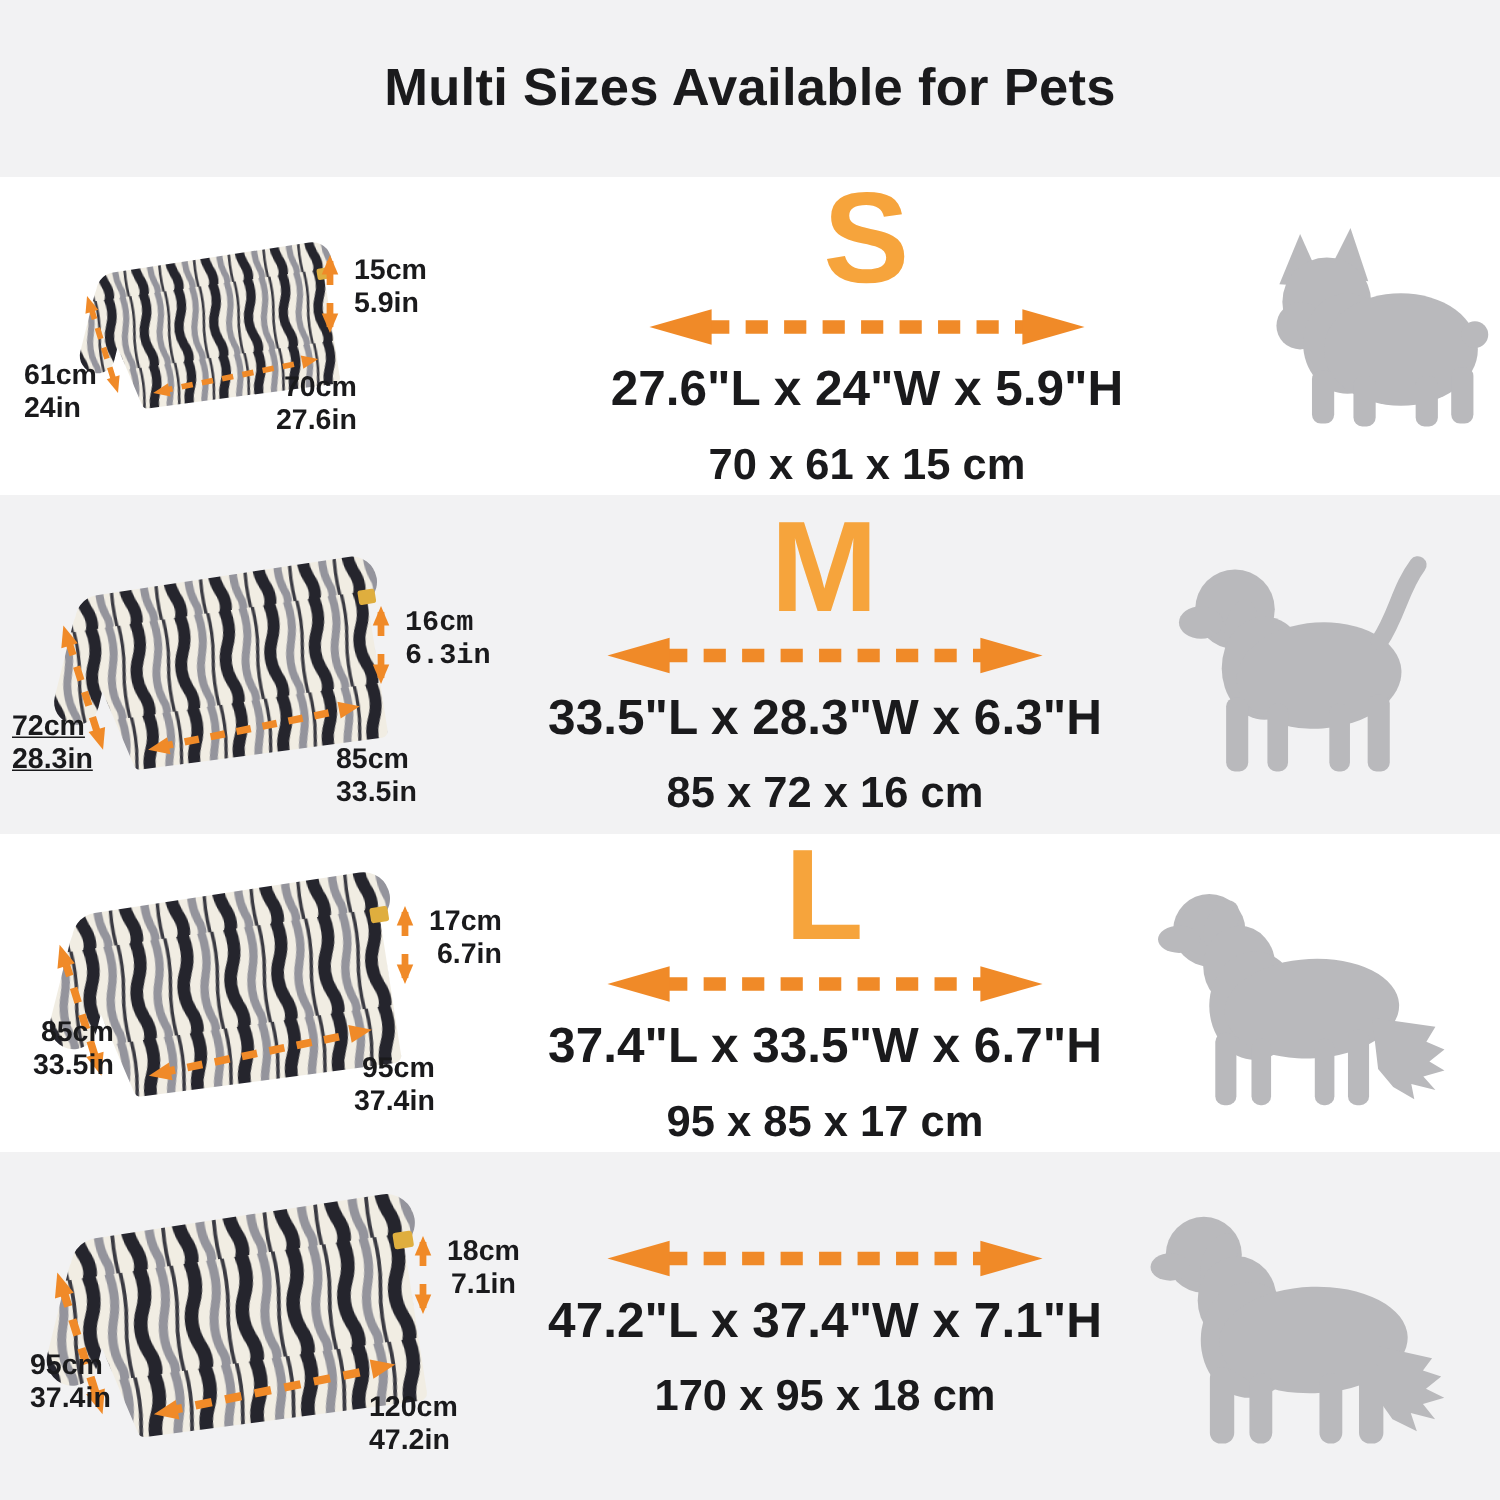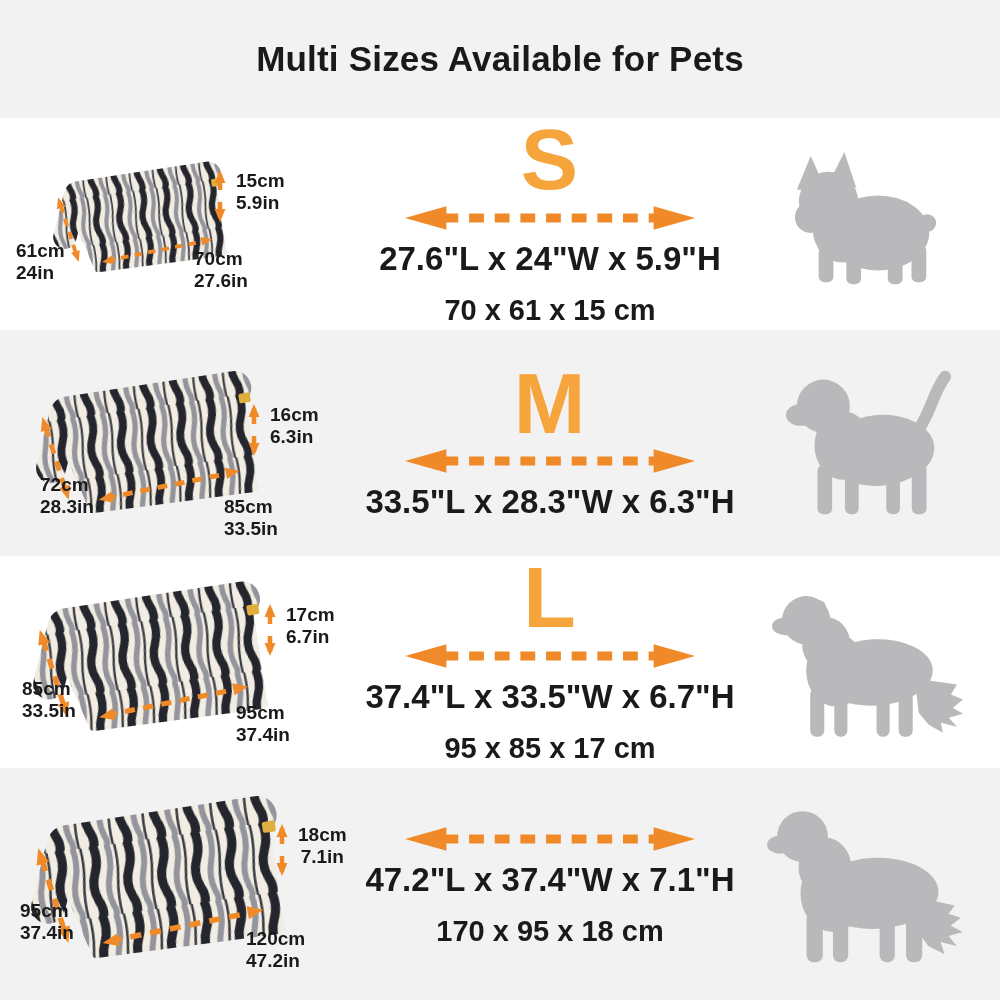--- a/index.html
+++ b/index.html
@@ -2,34 +2,34 @@
 <html style="--accent_letter: #F6A43C; --accent_arrow: #F08A28; --dog_gray: #B9B9BC; --band_bg: #F2F2F3; --text_dark: #1A1A1C;"><head>
 <meta charset="utf-8">
 <style>
   html,body{margin:0;padding:0;background:#ffffff;}
   body{width:1000px;height:1000px;font-family:"Liberation Sans",sans-serif;color:var(--text_dark);overflow:hidden;}
   .page{width:1000px;height:1000px;display:flex;flex-direction:column;}
   .title-band{height:118px;background:var(--band_bg);display:flex;align-items:center;justify-content:center;flex:0 0 auto;}
   .title{font-size:35px;font-weight:bold;letter-spacing:.2px;color:var(--text_dark);}
   .row{display:grid;grid-template-columns:360px 380px 260px;align-items:center;flex:0 0 auto;}
   .row.alt{background:var(--band_bg);}
-  .row-s{height:212px;} .row-m{height:226px;} .row-l{height:212px;} .row-xl{height:232px;}
+  .row-s{height:212px;gap:28px;} .row-m{height:226px;} .row-l{height:212px;text-align:right;} .row-xl{height:232px;}
 
   
   .bed-figure{position:relative;width:360px;height:100%;}
   .bed-svg{position:absolute;}
   .row-s  .bed-svg{left:36px;top:38px;width:234px;}
   .row-m  .bed-svg{left:14px;top:34px;width:300px;}
   .row-l  .bed-svg{left:10px;top:18px;width:316px;}
   .row-xl .bed-svg{left:6px; top:20px;width:342px;}
   .dim-label{position:absolute;font-size:19px;font-weight:bold;line-height:1.18;color:var(--text_dark);white-space:nowrap;}
   .dim-label span{display:block;}
   .h-arrow{position:absolute;width:20px;height:60px;}
-  .row-s  .lbl-h{left:236px;top:52px;}  .row-s  .lbl-w{left:16px;top:122px;} .row-s  .lbl-len{left:194px;top:130px;} .row-s  .h-arrow{left:210px;top:48px;}
-  .row-m  .lbl-h{left:270px;top:74px;}  .row-m  .lbl-w{left:40px;top:144px;} .row-m  .lbl-len{left:224px;top:166px;} .row-m  .h-arrow{left:244px;top:70px;}
+  .row-s  .lbl-h{left:236px;top:52px;}  .row-s  .lbl-w{left:16px;top:122px;} .row-s  .lbl-len{left:184px;top:130px;text-align:right;} .row-s  .h-arrow{left:210px;top:48px;}
+  .row-m  .lbl-h{left:270px;top:74px;font-family:Liberation Mono, monospace;}  .row-m  .lbl-w{left:8px;top:144px;text-decoration:underline;} .row-m  .lbl-len{left:224px;top:166px;} .row-m  .h-arrow{left:244px;top:70px;}
   .row-l  .lbl-h{left:286px;top:48px;}  .row-l  .lbl-w{left:22px;top:122px;} .row-l  .lbl-len{left:236px;top:146px;} .row-l  .h-arrow{left:260px;top:44px;}
   .row-xl .lbl-h{left:298px;top:56px;text-align:center;}  .row-xl .lbl-w{left:20px;top:132px;} .row-xl .lbl-len{left:246px;top:160px;} .row-xl .h-arrow{left:272px;top:52px;}
 
   
   .center-col{display:flex;flex-direction:column;align-items:center;justify-content:center;height:100%;}
   .size-letter{font-size:86px;font-weight:bold;line-height:.9;color:var(--accent_letter);letter-spacing:1px;}
   .center-arrow{margin-top:2px;}
   .dims-line1{font-size:33px;font-weight:bold;margin-top:5px;color:var(--text_dark);white-space:nowrap;}
   .dims-line2{font-size:29px;font-weight:bold;margin-top:16px;color:var(--text_dark);white-space:nowrap;}
 
@@ -170,20 +170,21 @@
           <span>85cm</span>
           <span>33.5in</span>
         </div>
     </div>
     <div class="center-col">
       <div class="size-letter">M</div>
       <svg class="center-arrow" width="296" height="34" viewBox="0 0 300 34">
           <use href="#length-arrow"></use>
         </svg>
       <div class="dims-line1">33.5"L x 28.3"W x 6.3"H</div>
+      <div class="dims-line2">85 x 72 x 16 cm</div>
     </div>
     <div class="dog-figure">
       <svg width="172" viewBox="0 0 175 175">
         <g class="dog">
           <circle cx="40" cy="50" r="27"></circle>
             <ellipse cx="17" cy="59" rx="15" ry="11"></ellipse>
           <ellipse cx="44" cy="64" rx="11" ry="21" transform="rotate(10 44 64)"></ellipse>
           <ellipse cx="60" cy="90" rx="29" ry="35"></ellipse>
           <ellipse cx="97" cy="95" rx="56" ry="36" transform="rotate(-4 97 95)"></ellipse>
           <rect x="34" y="110" width="15" height="50" rx="6"></rect>

